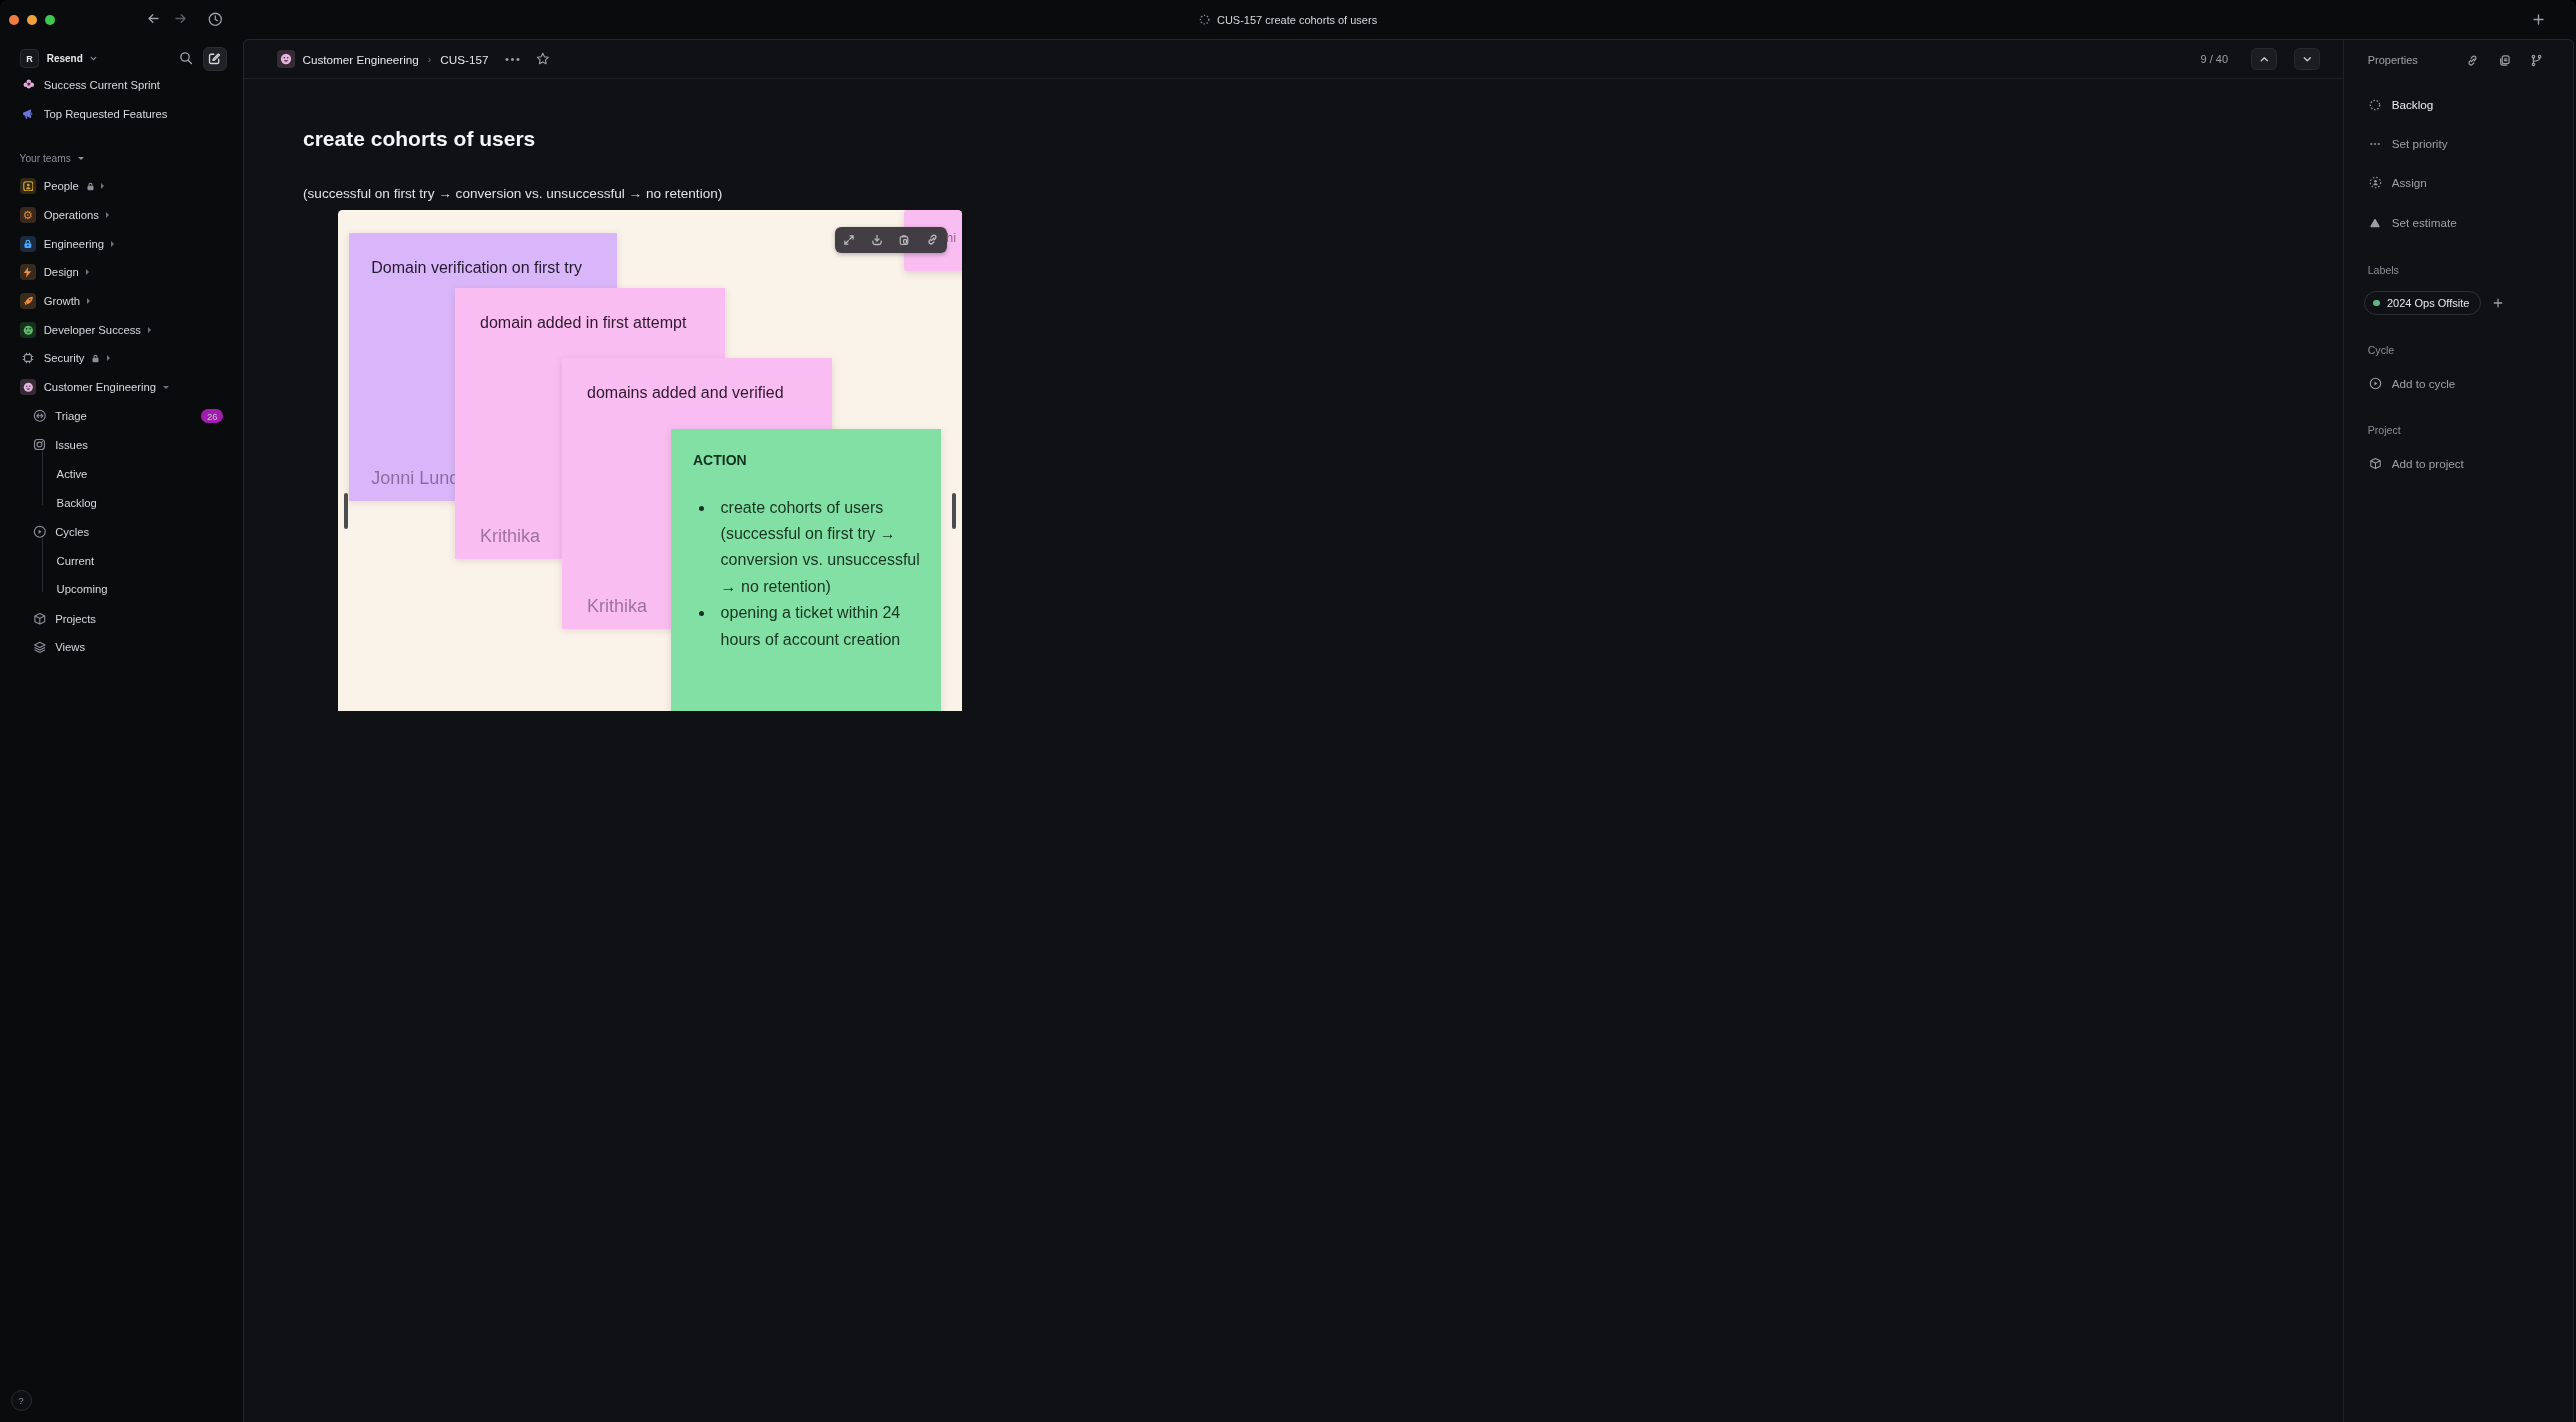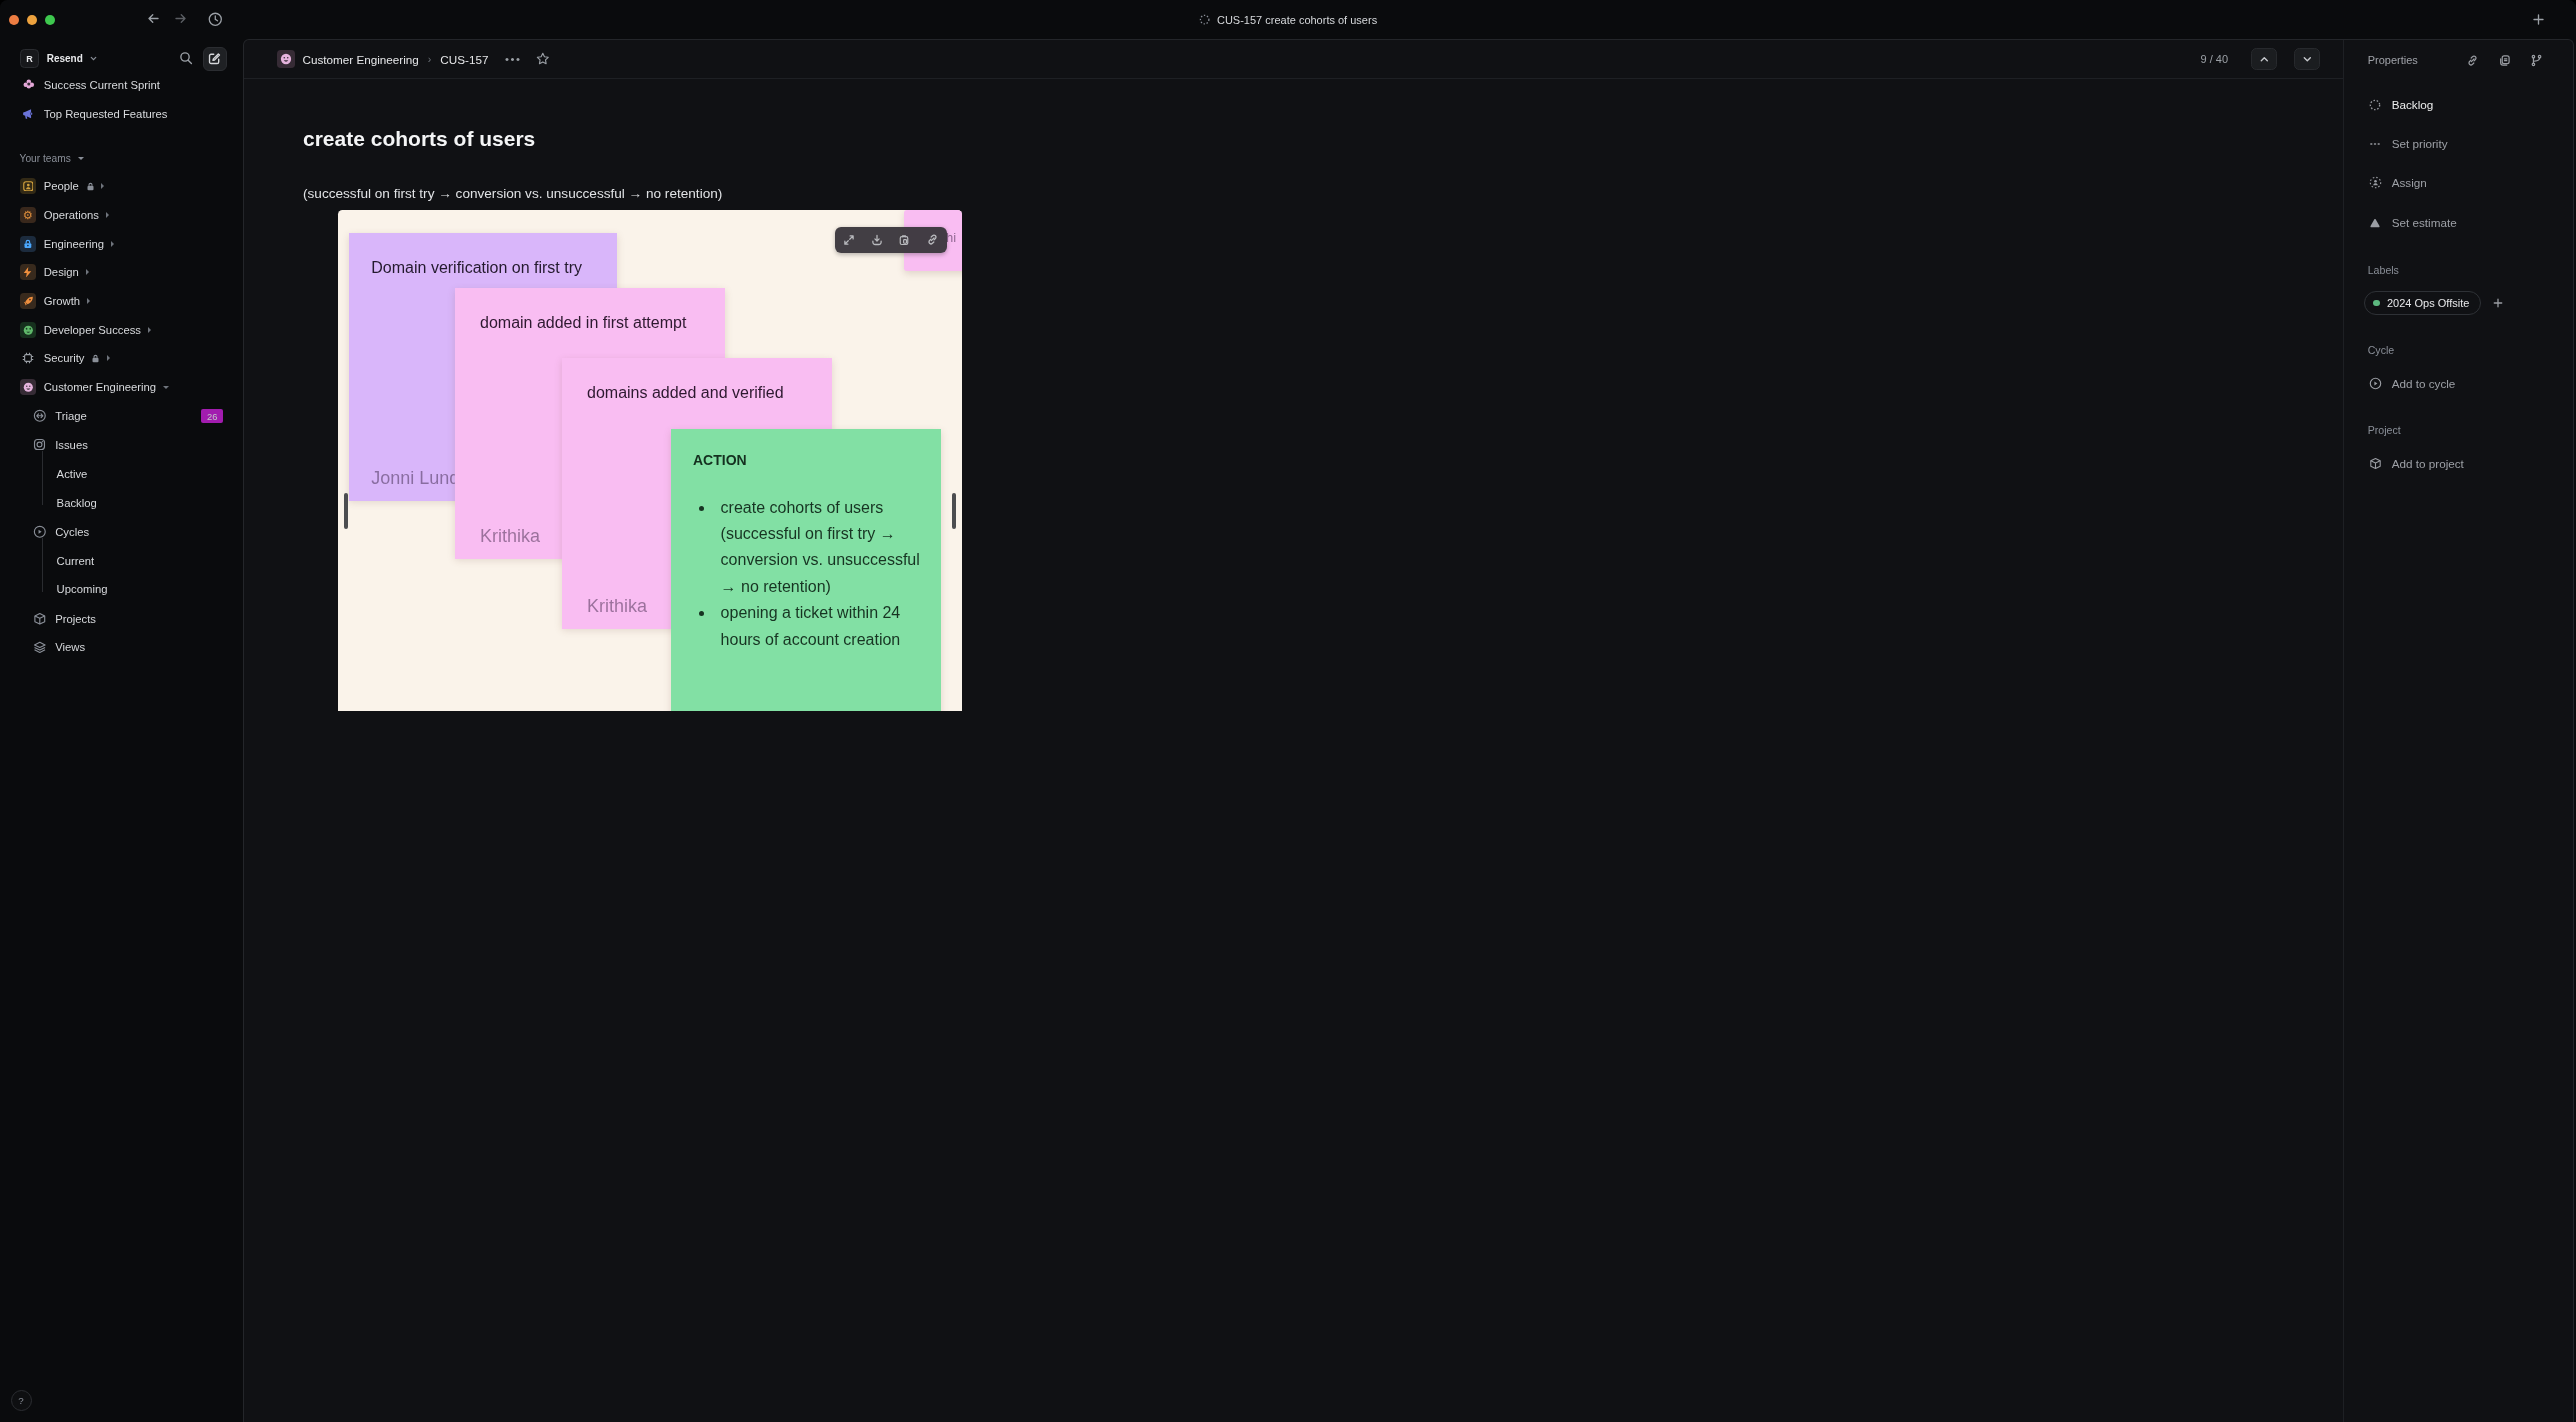--- a/index.html
+++ b/index.html
@@ -17,21 +17,21 @@
   
   .sidebar { position:absolute; left:0; top:39px; bottom:0; width:243px; }
   .srow { position:absolute; left:10.6px; right:9px; height:24px; display:flex; align-items:center; color:#d8dadd; font-size:11.3px; border-radius:4.5px; }
   .srow .ticon { width:16.6px; height:16.6px; border-radius:3.8px; margin-left:9px; margin-right:7.5px; display:flex; align-items:center; justify-content:center; font-size:9.8px; flex:0 0 auto; }
   .srow .gicon { width:14.3px; height:14.3px; margin-left:22px; margin-right:8.3px; color:#8a8f98; display:flex; align-items:center; justify-content:center; flex:0 0 auto; }
   .srow.child { padding-left:46px; }
   .lock { color:#8a8f98; margin-left:6.8px; display:inline-flex; }
   .caret { margin-left:6.8px; width:0; height:0; border-left:3.8px solid #6f747c; border-top:3px solid transparent; border-bottom:3px solid transparent; }
   .caret-down { margin-left:6.8px; width:0; height:0; border-top:3.8px solid #6f747c; border-left:3px solid transparent; border-right:3px solid transparent; }
   .sec-head { color:#8a8f98; font-size:10.2px; }
-  .badge { position:absolute; right:10.6px; background:#a21caf; color:#c2c5c9; font-size:9.4px; padding:1.5px 6px; border-radius:2px; }
+  .badge { position:absolute; right:10.6px; background:#a21caf; color:#c2c5c9; font-size:9.4px; padding:1.5px 6px; border-radius:7px; }
   .treeline { position:absolute; left:42px; width:0.8px; background:#2a2c30; }
   .help-btn { position:absolute; left:10.6px; bottom:10.6px; width:21px; height:21px; border:0.8px solid #2b2d31; border-radius:50%; color:#8a8f98; font-size:9.8px; display:flex; align-items:center; justify-content:center; background:#0e0f11; }
 
   
   .ws-avatar { width:19.6px; height:19.6px; border-radius:4.5px; background:#17181b; border:0.8px solid #2a2c30; color:#e8e9eb; font-size:9px; font-weight:bold; display:flex; align-items:center; justify-content:center; margin-left:9px; margin-right:7.5px; }
   .ws-name { font-weight:600; font-size:10px; color:#e8e9eb; }
   .ws-tools { position:absolute; right:7.5px; display:flex; align-items:center; gap:6px; }
   .compose-btn { width:24px; height:24px; border-radius:6px; background:#1f2124; border:0.8px solid #2b2d31; color:#d5d7da; display:flex; align-items:center; justify-content:center; }
   .search-btn { color:#9ba0a6; display:flex; padding:3px; }
 

